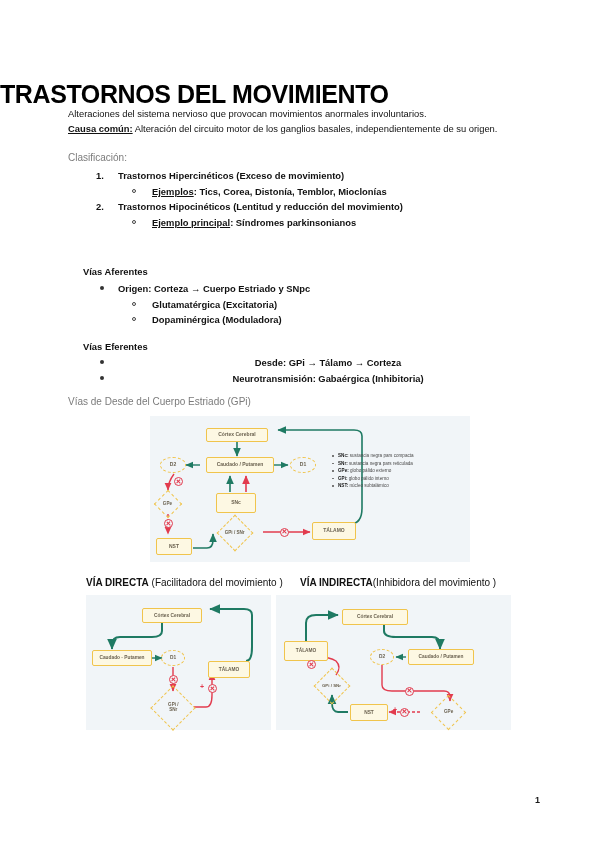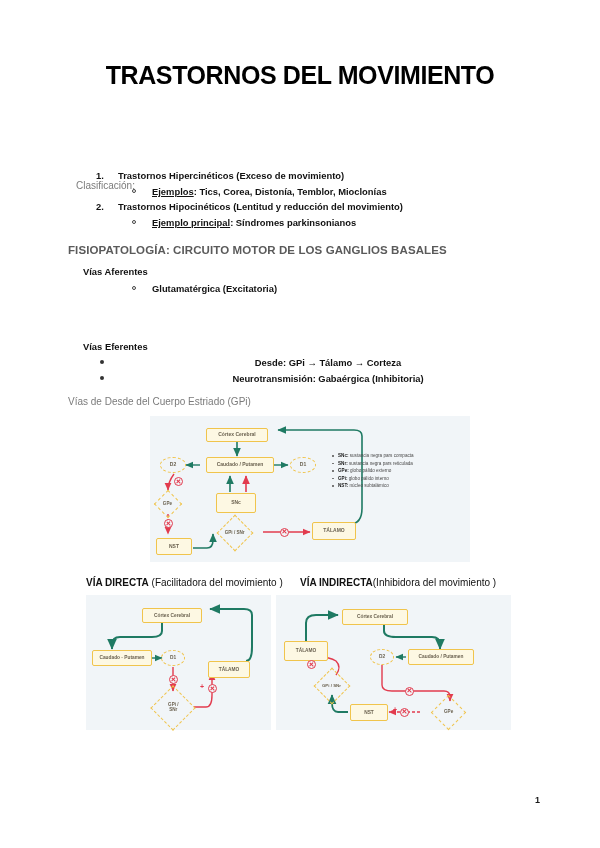--- a/index.html
+++ b/index.html
@@ -18,22 +18,21 @@
   .page {
     position: absolute;
     inset: 0;
     padding: 0;
   }
 
   
   .doc-title {
     position: absolute;
     left: 0; right: 0;
-    top: 61px;
-    text-align: center;
+    top: 80px;
     font-size: 25px;
     font-weight: bold;
     letter-spacing: -0.4px;
     color: #000;
   }
 
   
   .intro {
     position: absolute;
     left: 68px;
@@ -44,21 +43,21 @@
     color: #111;
   }
   .intro .u { text-decoration: underline; font-weight: bold; }
 
   
   .sec-label {
     position: absolute;
     font-size: 10px;
     color: #7b7b7b;
   }
-  #clasif-label { left: 76px; top: 152px; margin-top: 28px; }
+  #clasif-label { left: 68px; top: 152px; }
 
   .ol-list {
     position: absolute;
     left: 68px;
     top: 168px;
     width: 470px;
     margin: 0;
     padding: 0;
     list-style: none;
     font-size: 9.4px;
@@ -251,20 +250,24 @@
     color: #1a1a1a;
   }
 </style>
 </head>
 <body>
 
 <div class="page">
 
   <div class="doc-title">TRASTORNOS DEL MOVIMIENTO</div>
 
+  <div class="intro">
+    <div>Alteraciones del sistema nervioso que provocan movimientos anormales involuntarios.</div>
+    <div><span class="u">Causa común:</span><span> Alteración del circuito motor de los ganglios basales, independientemente de su origen.</span></div>
+  </div>
 
   <div class="sec-label" id="clasif-label">Clasificación:</div>
 
   <div class="ol-list">
     <div class="ol-item">
       <span class="num">1.</span>
       <span>Trastornos Hipercinéticos (Exceso de movimiento)</span>
     </div>
     <div class="sub-item">
       <span class="hollow"></span>
@@ -273,27 +276,34 @@
     <div class="ol-item">
       <span class="num">2.</span>
       <span>Trastornos Hipocinéticos (Lentitud y reducción del movimiento)</span>
     </div>
     <div class="sub-item">
       <span class="hollow"></span>
       <span class="u">Ejemplo principal</span><span>: Síndromes parkinsonianos</span>
     </div>
   </div>
 
-  <div class="sec-heading">FISIOPATOLOGÍA: CIRCUITO MOTOR DE LOS GANGLIOS BASALES</div>
 
   <div class="subhead" id="vias-af-head">Vías Aferentes</div>
   <div class="ul-list" id="vias-af-list">
+    <div class="bul-item">
+      <span class="dot"></span>
+      <span>Origen: Corteza → Cuerpo Estriado y SNpc</span>
+    </div>
     <div class="sub-item">
       <span class="hollow"></span>
       <span>Glutamatérgica (Excitatoria)</span>
+    </div>
+    <div class="sub-item">
+      <span class="hollow"></span>
+      <span>Dopaminérgica (Moduladora)</span>
     </div>
   </div>
 
   <div class="subhead" id="vias-ef-head">Vías Eferentes</div>
   <div class="ul-list" id="vias-ef-list">
     <div class="bul-item">
       <span class="dot"></span>
       <span>Desde: GPi → Tálamo → Corteza</span>
     </div>
     <div class="bul-item">

